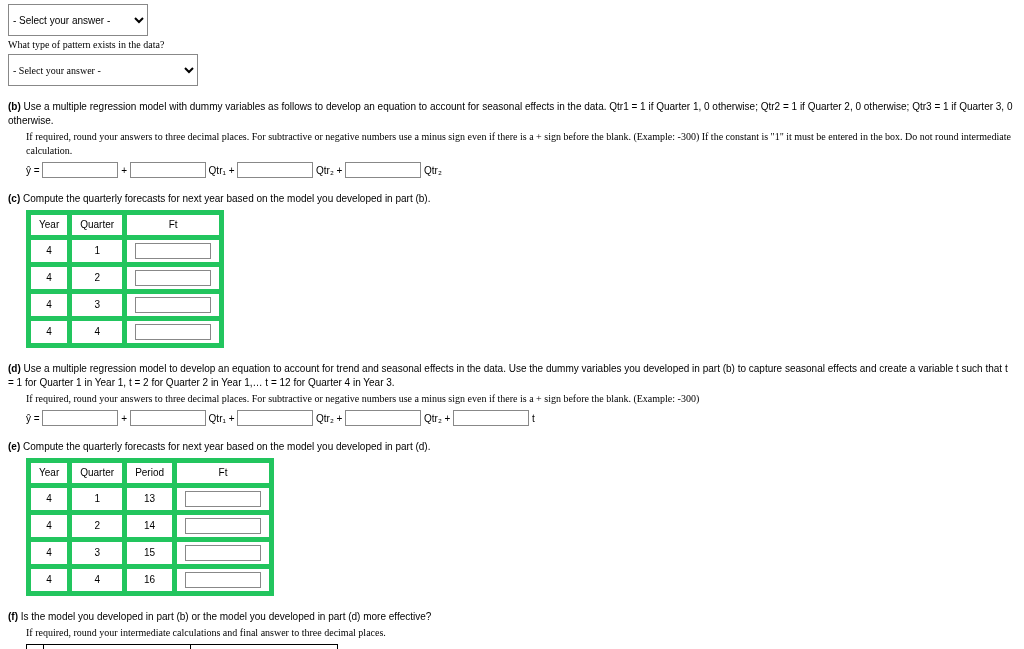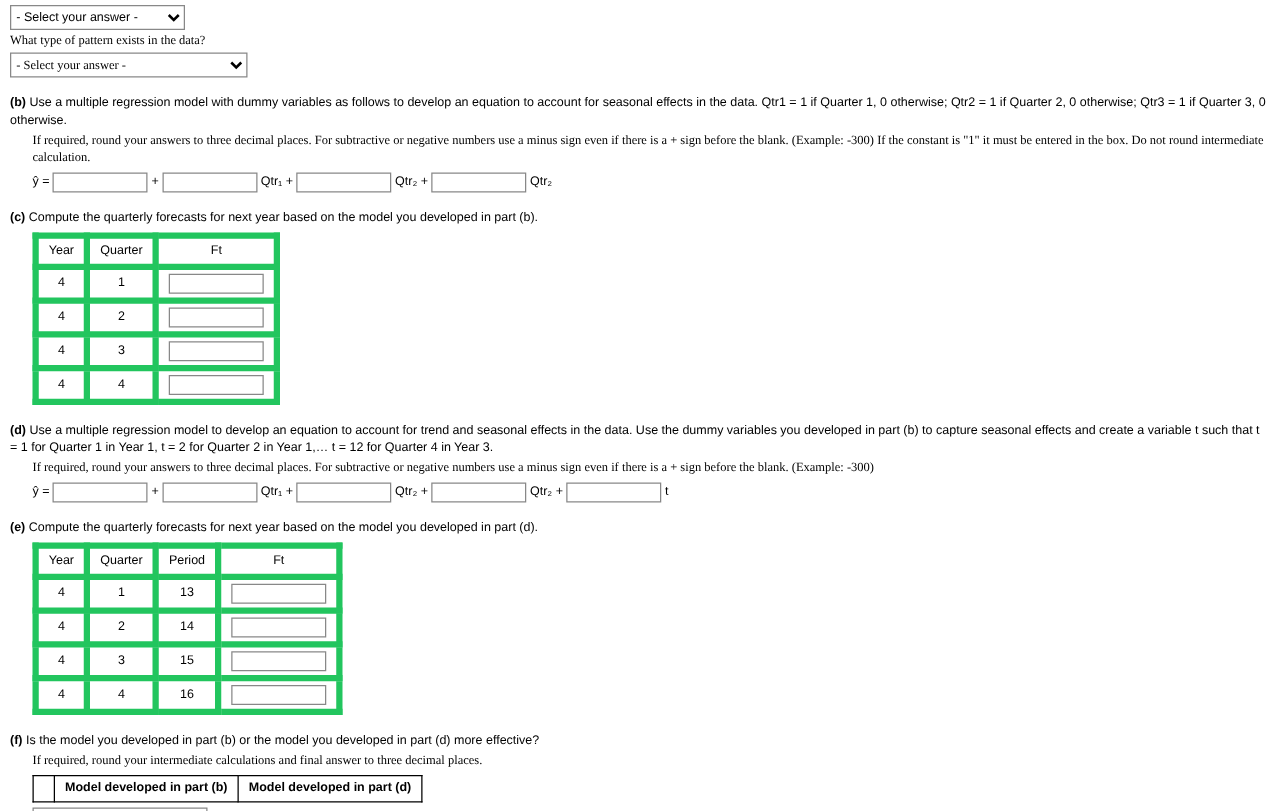--- a/index.html
+++ b/index.html
@@ -14,21 +14,21 @@
   .section {
     margin-bottom: 14px;
   }
   .indent {
     padding-left: 18px;
   }
   select {
     font-size: 10px;
     border: 1px solid #888;
     background: #fff;
-    height: 20px;
+    height: 32px;
   }
   .sel-narrow { width: 140px; }
   .sel-wide { width: 190px; }
   input[type="text"] {
     font-size: 10px;
     border: 1px solid #888;
     height: 14px;
     width: 70px;
     padding: 0 2px;
     background:#fff;

